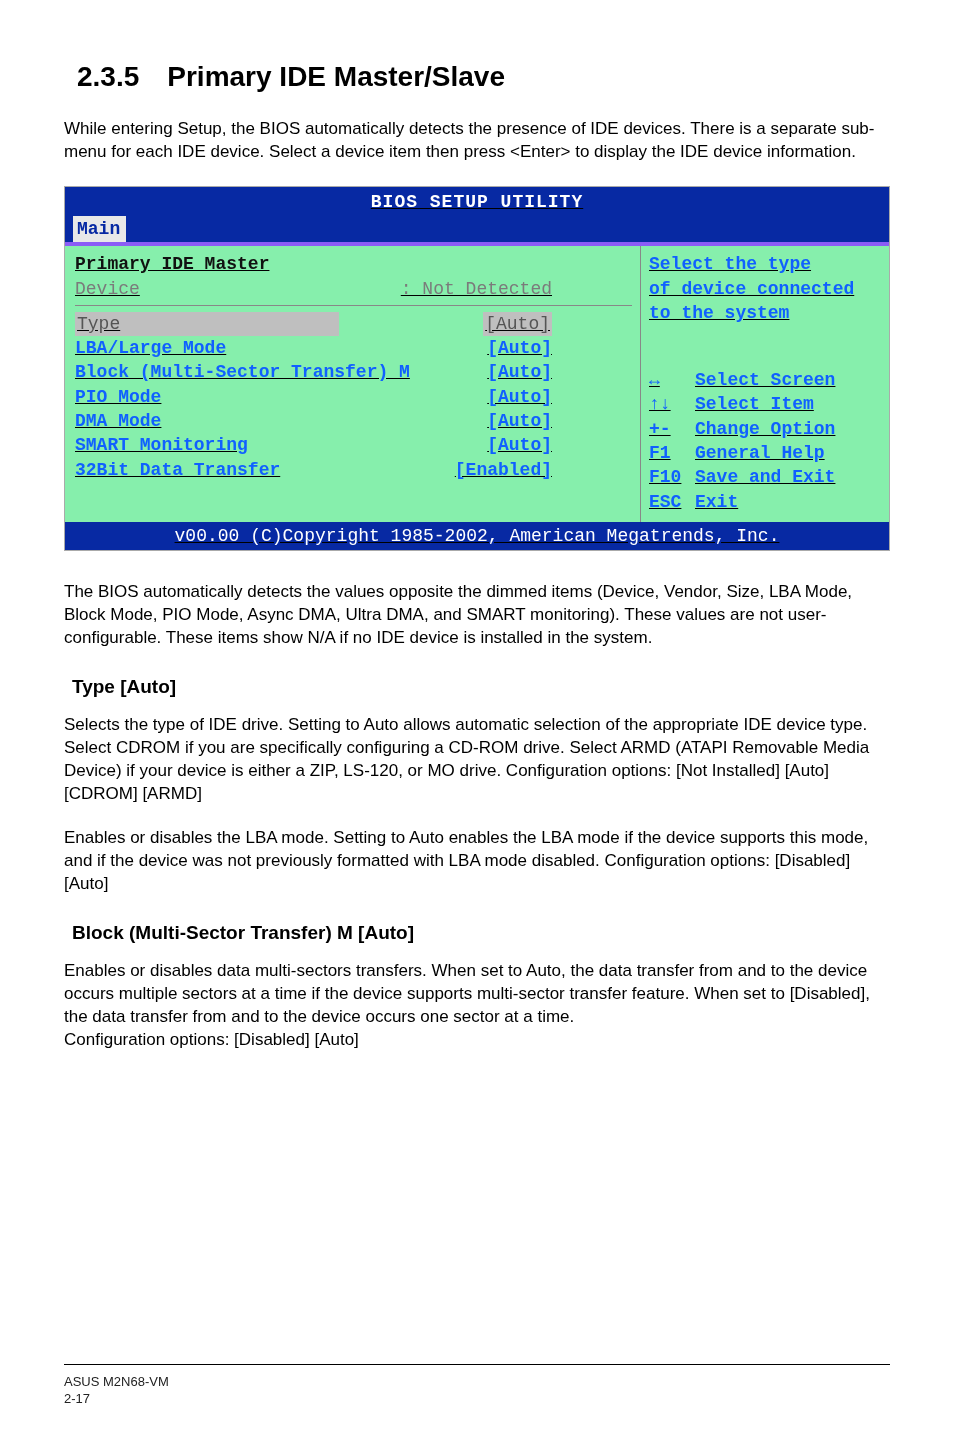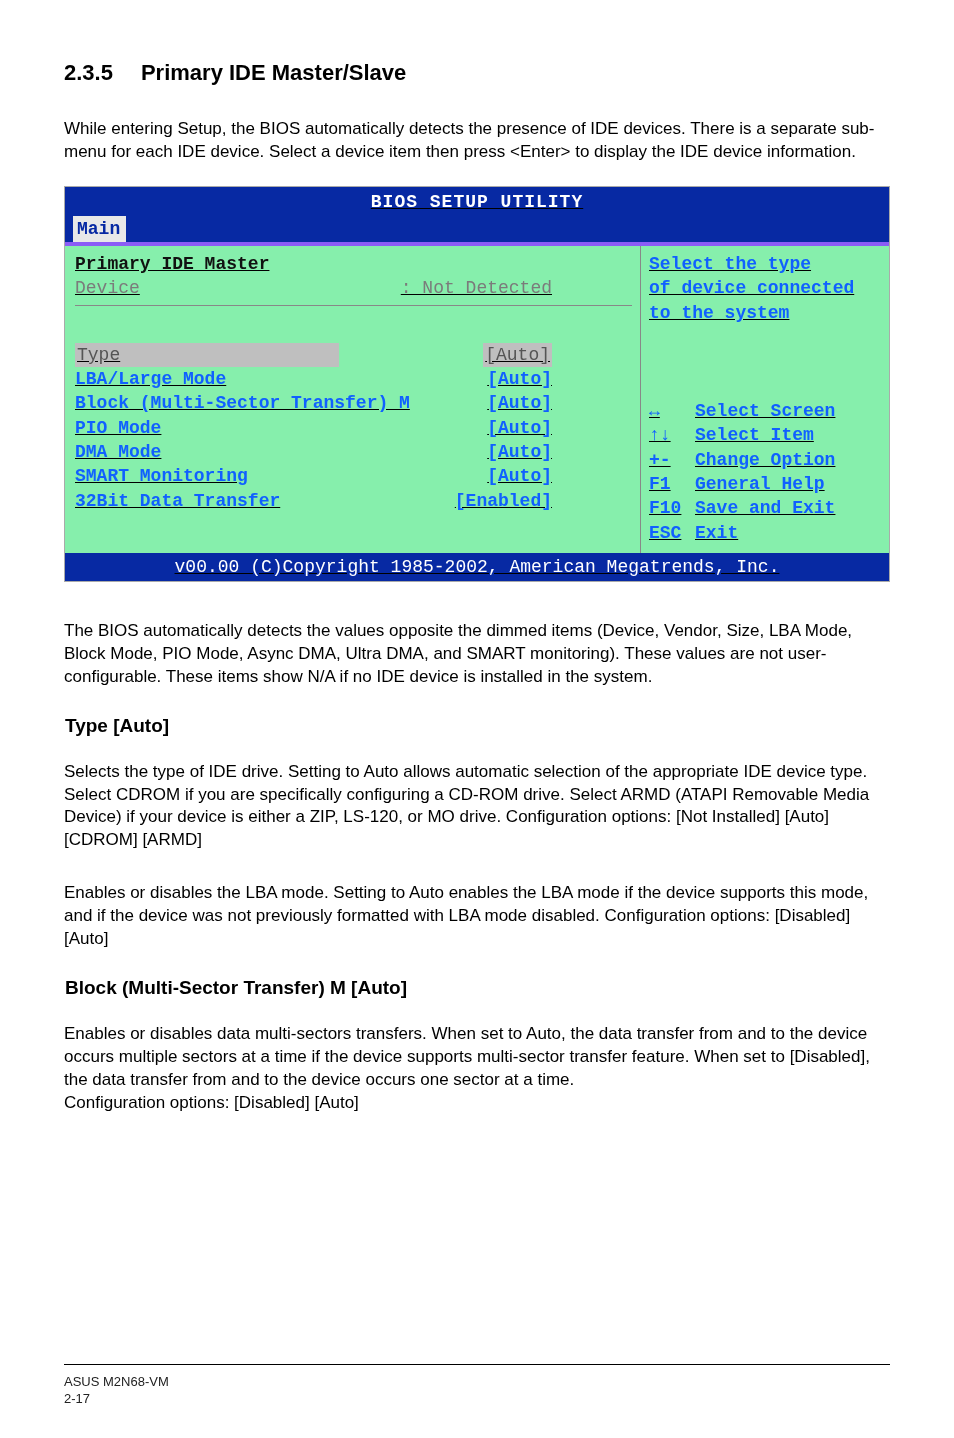--- a/index.html
+++ b/index.html
@@ -12,30 +12,30 @@
   }
   .page {
     width: 954px;
     min-height: 1438px;
     box-sizing: border-box;
     padding: 58px 64px 30px 64px;
     display: flex;
     flex-direction: column;
   }
   h2.section-title {
-    font-size: 22px;
-    font-weight: bold;
-    margin: 0 0 14px 0;
+    font-size: 28px;
+    font-weight: bold;
+    margin: 0 0 14px 13px;
   }
   h2.section-title .num {
     display: inline-block;
     margin-right: 28px;
   }
   p.body {
-    margin: 16px 0 14px 0;
+    margin: 8px 0 14px 0;
   }
   .bios-box {
     margin: 8px 0 22px 0;
     font-family: "Courier New", monospace;
     font-size: 18px;
     background: #86efac;
     border: 1px solid #aaa;
     text-decoration: underline;
   }
   .bios-titlebar {
@@ -79,21 +79,20 @@
     border-top: 1px solid #888;
     margin: 4px 0 6px 0;
   }
   .bios-black { color: #111; font-weight: bold; }
   .bios-grey  { color: #7b7b7b; }
   .bios-blue  { color: #1060ff; font-weight: bold; }
   .bios-highlight {
     background: #bfbfbf;
     color: #555;
     padding: 0 2px;
-    margin-top: 31px;
   }
   .bios-left-row {
     display: flex;
     justify-content: space-between;
     padding-right: 80px;
     gap: 28px;
   }
   .bios-left-row .label { min-width: 260px; }
   .bios-legend {
     color: #1060ff;
@@ -108,21 +107,21 @@
     background: #0729a3;
     color: #fff;
     text-align: center;
     padding: 2px 12px;
     white-space: pre;
   }
 
   h3.sub {
     font-size: 19px;
     font-weight: bold;
-    margin: 10px 0 6px 1px;
+    margin: 10px 0 6px 8px;
   }
 
   .footer {
     display: flex;
     justify-content: space-between;
     border-top: 1px solid #000;
     padding-top: 8px;
     margin-top: auto;
     font-size: 13px;
     color: #222;

